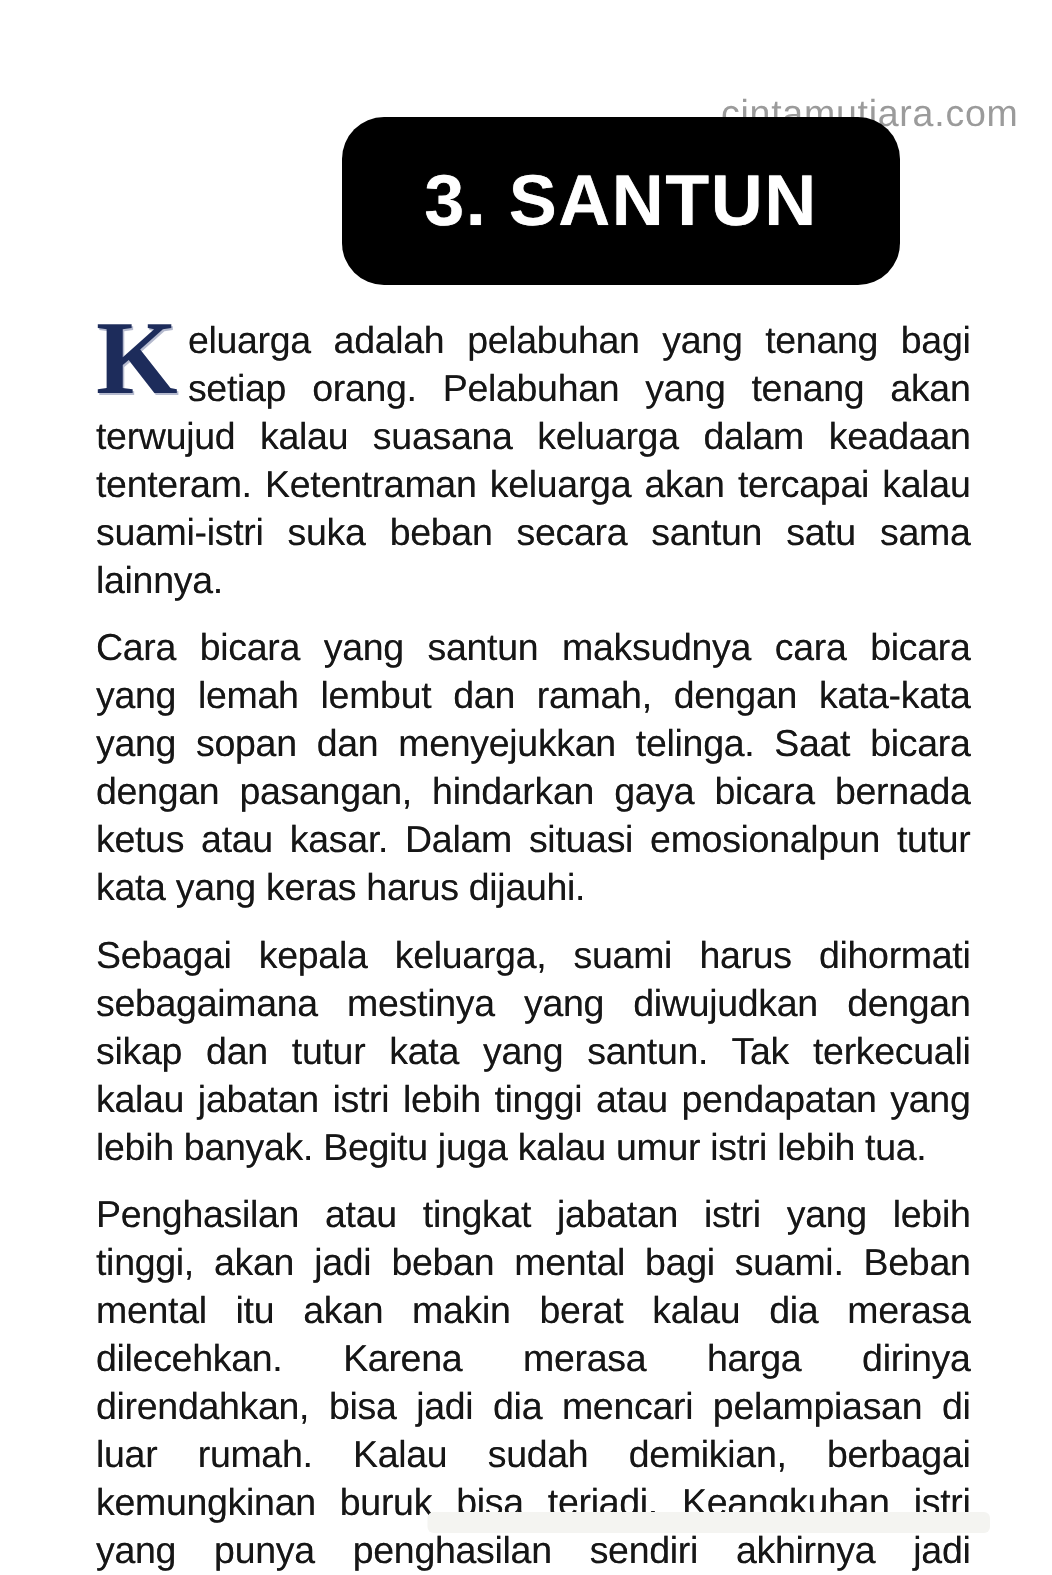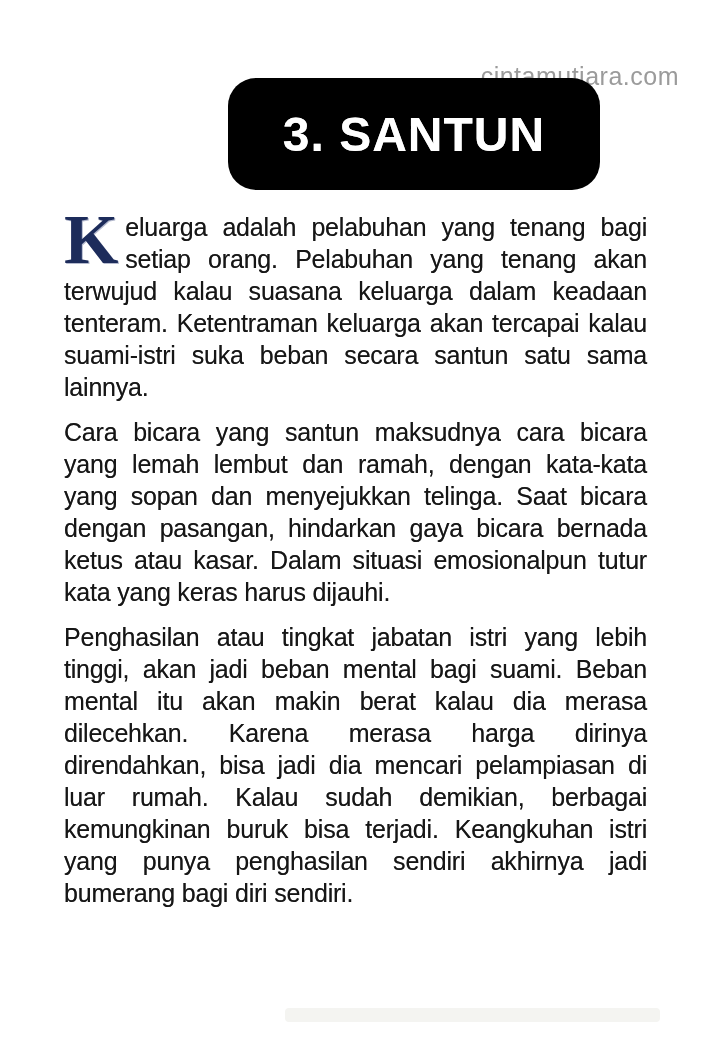--- a/index.html
+++ b/index.html
@@ -88,19 +88,20 @@
 
   <div class="title-badge">
     <span class="title-text">3. SANTUN</span>
   </div>
 
   <div class="content">
     <p class="para"><span class="dropcap">K</span><span>eluarga adalah pelabuhan yang tenang bagi setiap orang. Pelabuhan yang tenang akan terwujud kalau suasana keluarga dalam keadaan tenteram. Ketentraman keluarga akan tercapai kalau suami-istri suka beban secara santun satu sama lainnya.</span></p>
 
     <p class="para">Cara bicara yang santun maksudnya cara bicara yang lemah lembut dan ramah, dengan kata-kata yang sopan dan menyejukkan telinga. Saat bicara dengan pasangan, hindarkan gaya bicara bernada ketus atau kasar. Dalam situasi emosionalpun tutur kata yang keras harus dijauhi.</p>
 
+    <p class="para">Sebagai kepala keluarga, suami harus dihormati sebagaimana mestinya yang diwujudkan dengan sikap dan tutur kata yang santun. Tak terkecuali kalau jabatan istri lebih tinggi atau pendapatan yang lebih banyak. Begitu juga kalau umur istri lebih tua.</p>
 
     <p class="para">Penghasilan atau tingkat jabatan istri yang lebih tinggi, akan jadi beban mental bagi suami. Beban mental itu akan makin berat kalau dia merasa dilecehkan. Karena merasa harga dirinya direndahkan, bisa jadi dia mencari pelampiasan di luar rumah. Kalau sudah demikian, berbagai kemungkinan buruk bisa terjadi. Keangkuhan istri yang punya penghasilan sendiri akhirnya jadi bumerang bagi diri sendiri.</p>
   </div>
 
   <div class="scan-artifact"></div>
 
 </div>
 
 </body></html>

